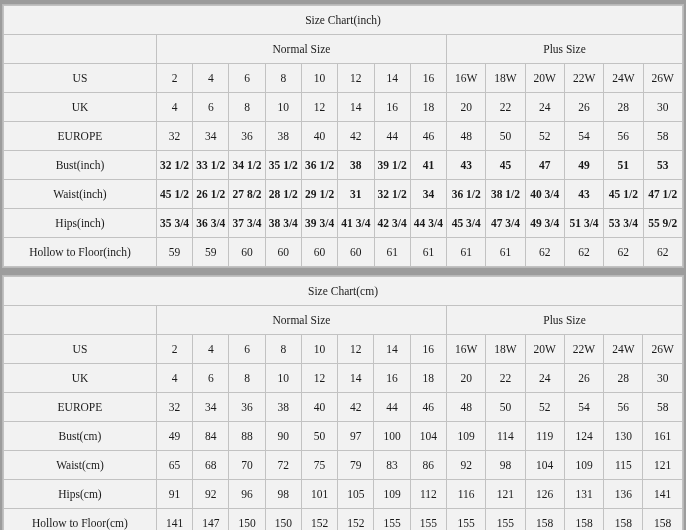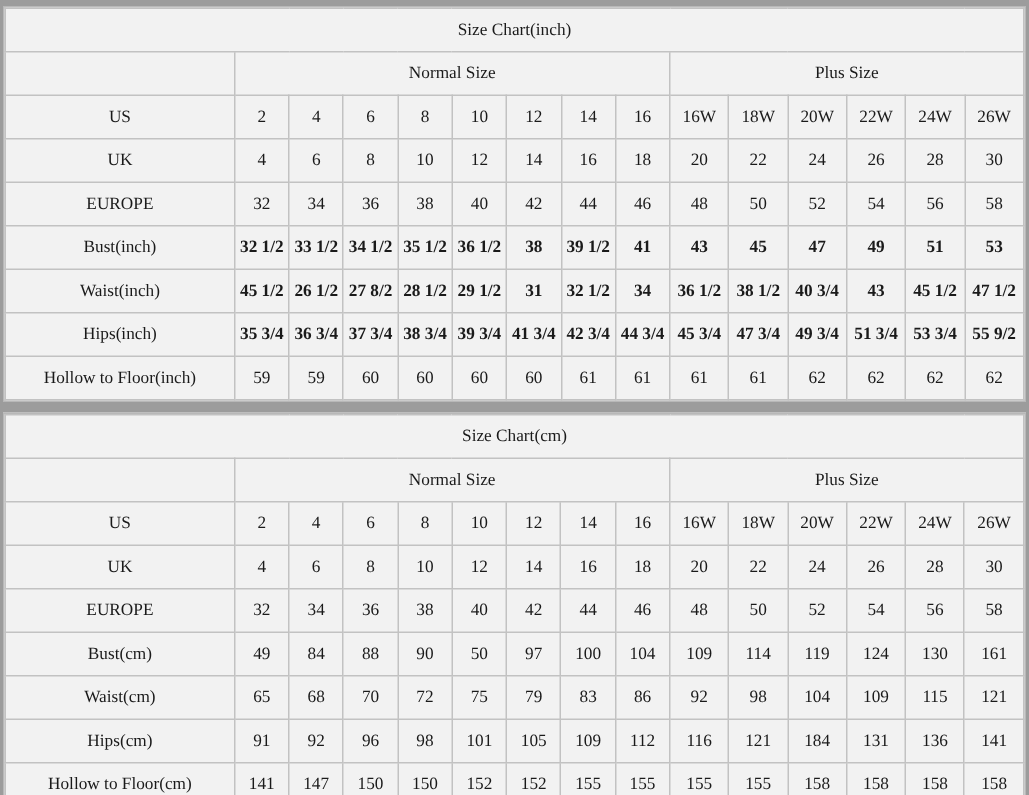--- a/index.html
+++ b/index.html
@@ -360,21 +360,21 @@
           <td>91</td>
           <td>92</td>
           <td>96</td>
           <td>98</td>
           <td>101</td>
           <td>105</td>
           <td>109</td>
           <td>112</td>
           <td>116</td>
           <td>121</td>
-          <td>184</td>
+          <td>126</td>
           <td>131</td>
           <td>136</td>
           <td>141</td>
         </tr>
 
         <tr>
           <td class="rowlabel">Hollow to Floor(cm)</td>
           <td>141</td>
           <td>147</td>
           <td>150</td>

